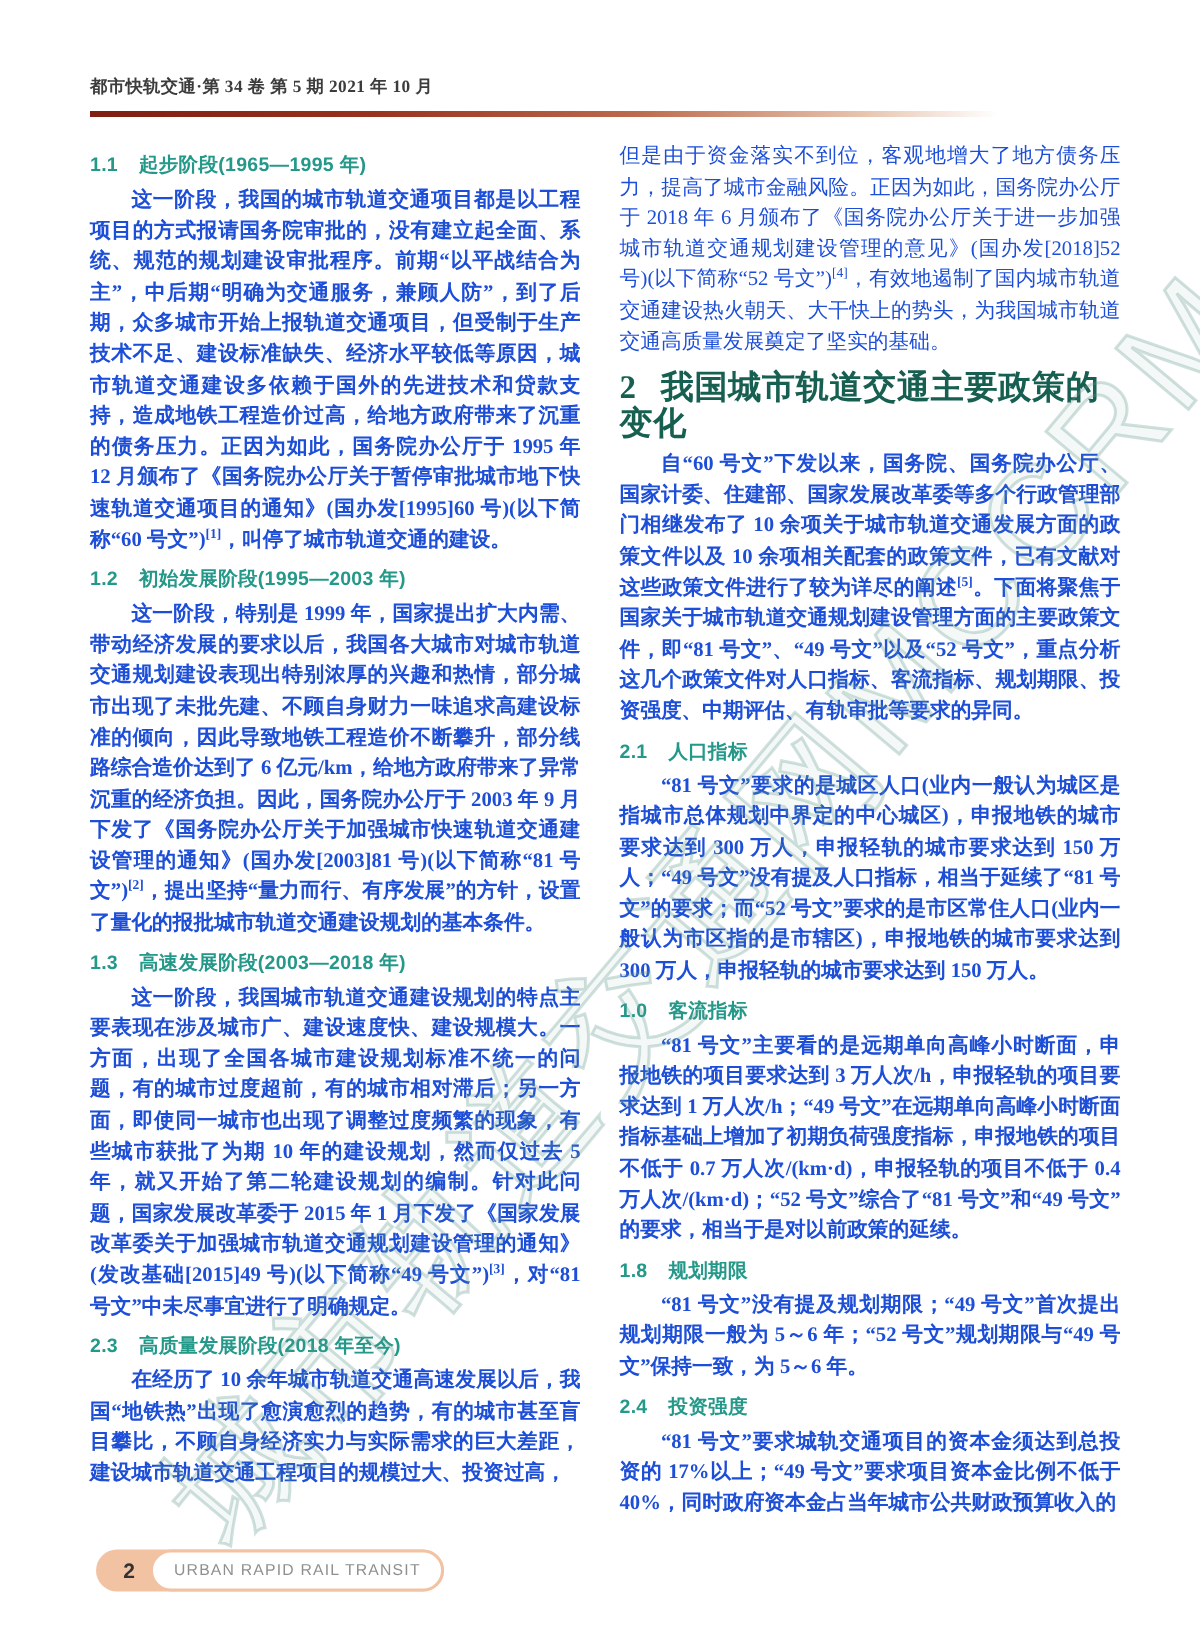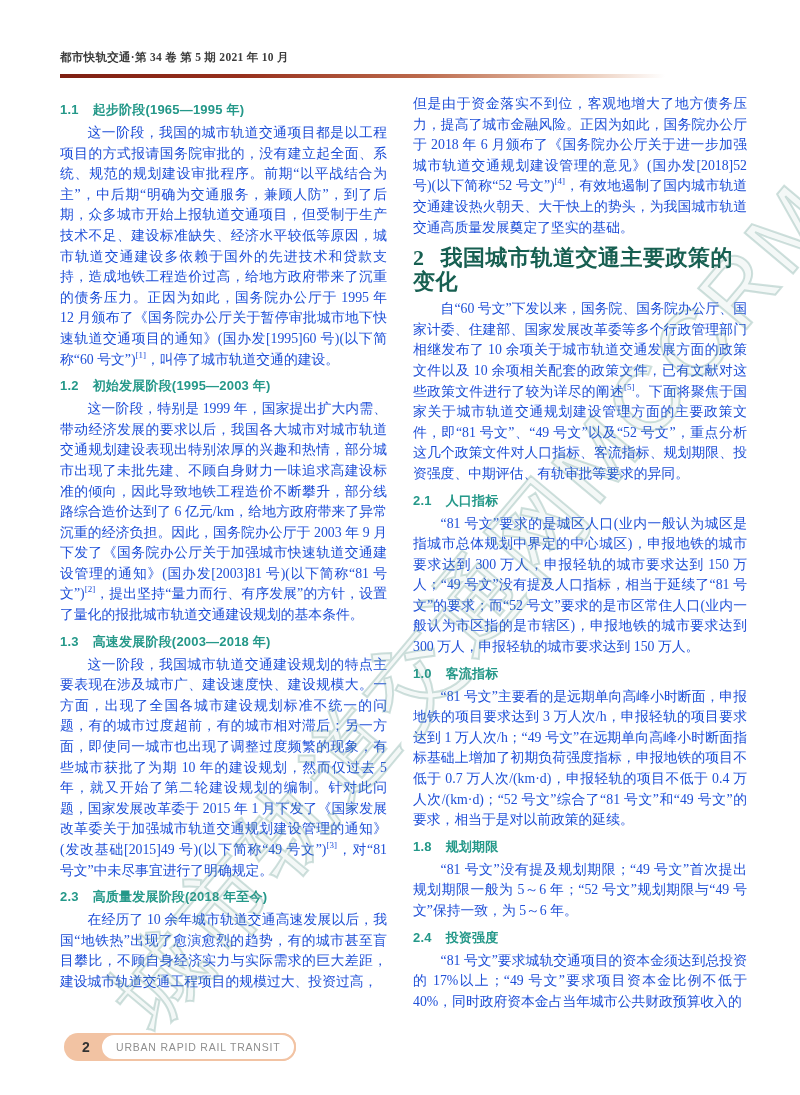--- a/index.html
+++ b/index.html
@@ -25,21 +25,21 @@
   
   .col{position:absolute;top:94px;}
   .col-left{left:60px;width:327px;}
   .col-right{left:413px;width:334px;}
   .para{
     font-size:13.8px;line-height:20.6px;
     text-align:justify;
     margin:0;
     color:#1d4ed8;
   }
-  .para.indent{text-indent:2em;}
+  .para.indent{text-indent:2em;font-weight:bold;}
   sup.ref{font-size:9px;line-height:0;}
   .sub-heading{
     margin:5px 0 3px 0;
     font-family:"Liberation Sans","DejaVu Sans",sans-serif;
     font-weight:700;font-size:13px;line-height:21px;
     color:#249889;letter-spacing:.2px;
   }
   .sub-heading .num{display:inline-block;margin-right:14px;}
   .chapter-heading{
     margin:8px 0 5px 0;

